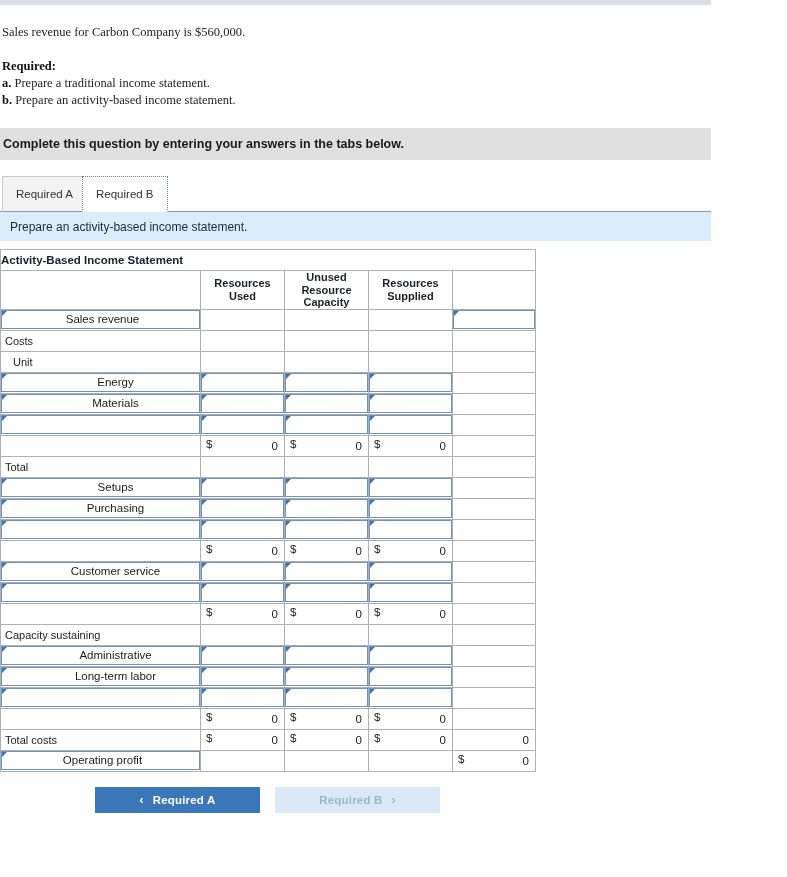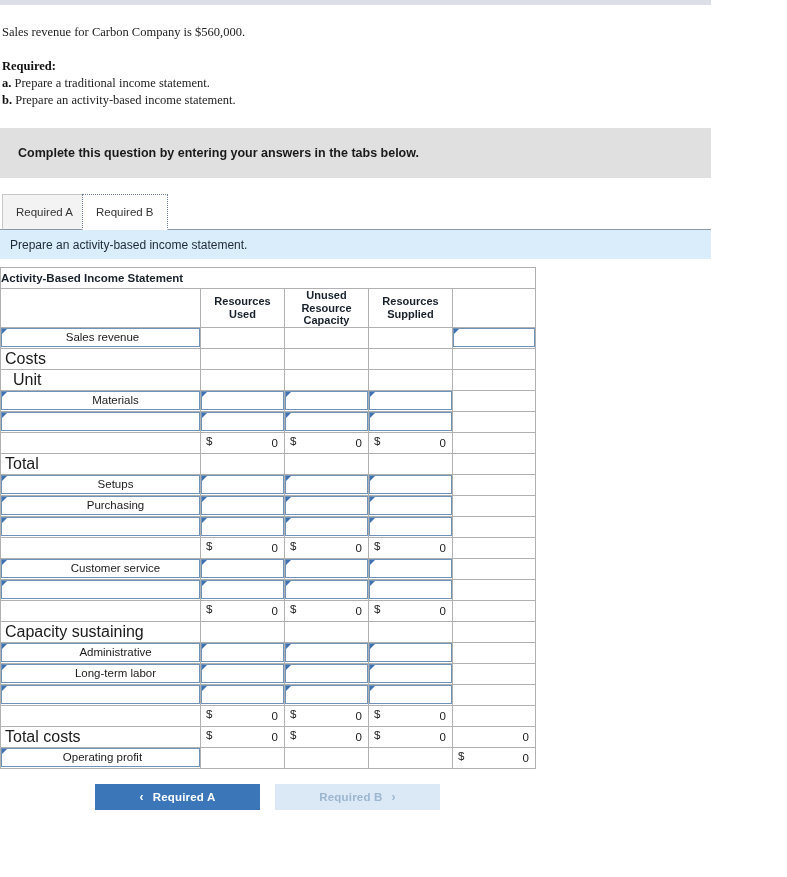--- a/index.html
+++ b/index.html
@@ -37,26 +37,26 @@
     margin-bottom: 0;
   }
   .prompt-gap { height: 17px; }
   .prompt-req { font-weight: bold; font-size: 12.5px; color: #111; line-height: 17px;}
   .prompt-item { font-size: 12.5px; line-height: 17px; color: #222; }
   .prompt-item b { color: #111; }
 
   .instruction-bar {
     width: 711px;
     background: #e0e0e0;
-    height: 50px;
+    height: 32px;
     margin-top: 19px;
     display: flex;
     align-items: center;
     box-sizing: border-box;
-    padding-left: 18px;
+    padding-left: 3px;
   }
   .instruction-bar span {
     font-weight: bold;
     font-size: 12.5px;
     color: #1a1a1a;
   }
 
   
   .tabs-row {
     width: 711px;
@@ -150,21 +150,21 @@
     color: #18212b;
     height: 44px;
     line-height: 12.5px;
     border: 1px solid #9a9a9a;
     padding: 0 2px;
   }
 
   
   .lbl {
     padding-left: 4px;
-    font-size: 16px;
+    font-size: 11px;
     color: #1b1b1b;
     white-space: nowrap;
   }
   .lbl.i1 { padding-left: 12px; }
 
   
   .inp {
     position: relative;
     display: block;
     box-sizing: border-box;
@@ -335,20 +335,37 @@
         <tr>
           <td><span class="lbl i1">Unit</span></td>
           <td></td>
           <td></td>
           <td></td>
           <td></td>
         </tr>
         <tr>
           <td class="inp-cell">
             <span class="inp">
+              <span class="txt i2">Energy</span>
+            </span>
+          </td>
+          <td class="inp-cell">
+            <span class="inp"></span>
+          </td>
+          <td class="inp-cell">
+            <span class="inp"></span>
+          </td>
+          <td class="inp-cell">
+            <span class="inp"></span>
+          </td>
+          <td></td>
+        </tr>
+        <tr>
+          <td class="inp-cell">
+            <span class="inp">
               <span class="txt i2">Materials</span>
             </span>
           </td>
           <td class="inp-cell">
             <span class="inp"></span>
           </td>
           <td class="inp-cell">
             <span class="inp"></span>
           </td>
           <td class="inp-cell">

